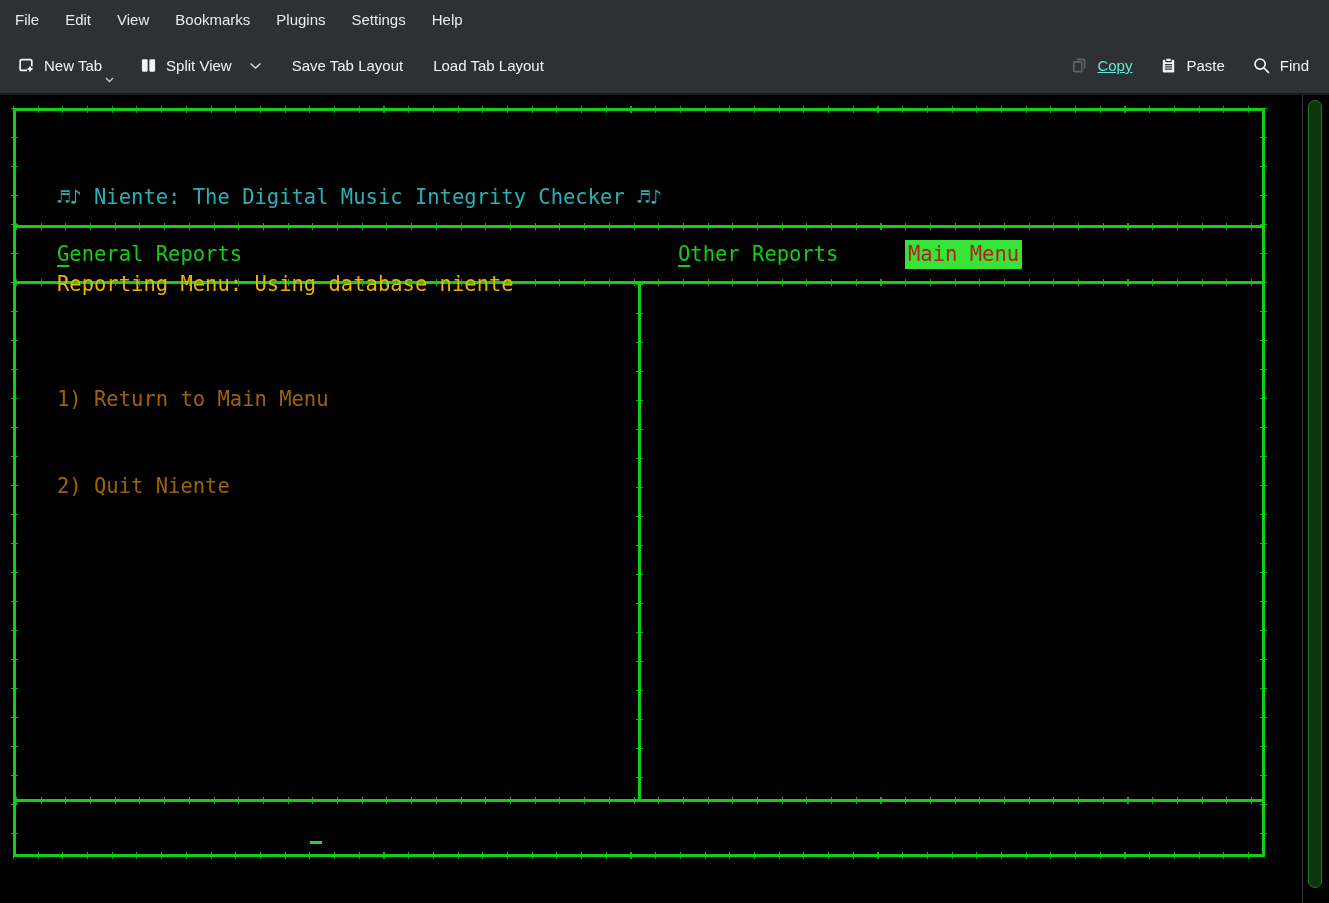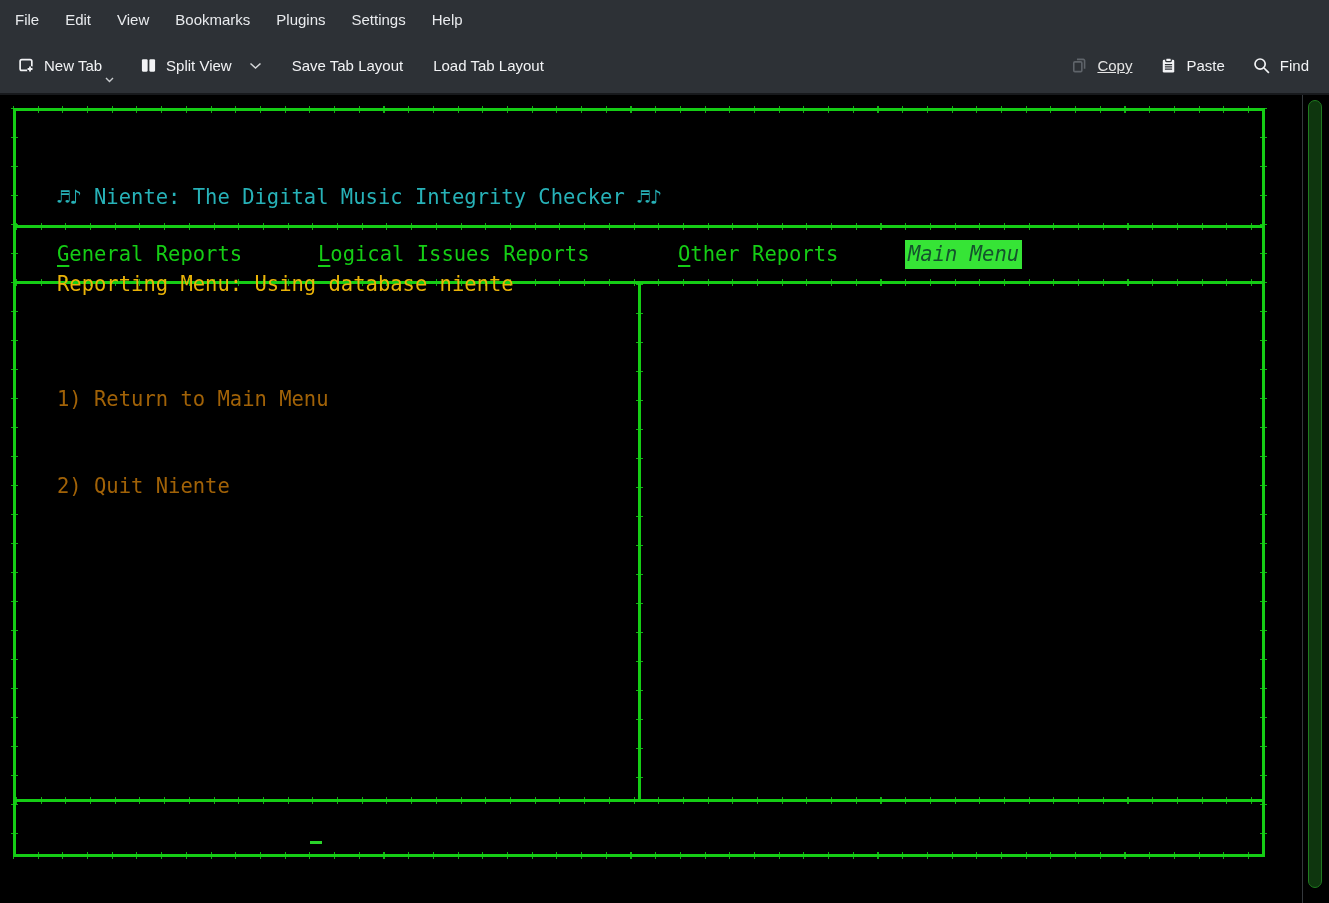--- a/index.html
+++ b/index.html
@@ -11,21 +11,21 @@
   #menubar { position:absolute; left:0; top:0; width:1329px; height:38px;
              background:#2d3136; display:flex; align-items:center; padding-left:2px; }
   .menu-item { color:#e9ebee; font-size:15px; padding:0 13px; height:38px;
                display:flex; align-items:center; cursor:default; }
   #toolbar { position:absolute; left:0; top:38px; width:1329px; height:55px;
              background:#2d3136; display:flex; align-items:center; }
   .tb-left { display:flex; align-items:center; gap:30px; margin-left:18px; }
   .tb-right { display:flex; align-items:center; gap:28px; margin-left:auto; margin-right:20px; }
   .tb-btn { display:flex; align-items:center; gap:9px; color:#f2f3f5; font-size:15px;
             position:relative; }
-  .tb-btn.disabled { color:#e5e5e5;text-decoration:underline; }
+  .tb-btn.disabled { color:#5eead4;text-decoration:underline; }
   .tb-btn svg { display:block; }
   .sub-chevron { position:absolute; right:-12px; bottom:-9px; }
   #toolbar-sep { position:absolute; left:0; top:93px; width:1329px; height:2px; background:#17191c; }
 
   
   #terminal { position:absolute; left:0; top:95px; width:1300px; height:808px; background:#000;
               font-family:"DejaVu Sans Mono", monospace; font-size:20.5px; line-height:29px; }
 
   #scrollbar { position:absolute; left:1300px; top:95px; width:29px; height:808px; background:#000; }
   #scrollbar .sep { position:absolute; left:2px; top:0; width:1px; height:808px; background:#34383c; }
@@ -42,21 +42,21 @@
      background-image:repeating-linear-gradient(180deg, rgba(21,205,21,.85) 0 1px, transparent 1px 29px); }
 
   .cyan   { color:#27b2b8; }
   .yellow { color:#eab308; }
   .white  { color:#a16207; }
 
   #tui-header { position:absolute; left:44px; top:17px; white-space:pre; }
   #tui-tabs { position:absolute; left:0; top:132px; width:100%; height:29px; }
   .tab { position:absolute; color:#15cd15; white-space:pre; }
   .tab .u { text-decoration:underline; text-underline-offset:4px; }
-  .tab.active { background:#36e436; color:#14532d; padding:0 3px;font-style:italic; }
+  .tab.active { background:#36e436; color:#b91c1c; padding:0 3px; }
 
   #menu-list { position:absolute; left:44px; top:219px; white-space:pre; }
   #prompt-row { position:absolute; left:44px; top:706px; white-space:pre; }
   #cursor { position:absolute; left:297px; top:733px; width:12px; height:3px; background:#2ad42a; }
 </style>
 </head>
 <body>
 
 <div id="app">
 
@@ -153,21 +153,20 @@
       <div class="hline" style="left:3px; top:691px; width:1246px;"></div>
       <div class="vline" style="left:625px; top:176px; height:515px;"></div>
 
       <div id="tui-header">
         <div class="cyan">♬♪ Niente: The Digital Music Integrity Checker ♬♪</div>
         <div class="yellow">Reporting Menu: Using database niente</div>
       </div>
 
       <div id="tui-tabs">
         <div class="tab" style="left:44px;"><span class="u">G</span><span>eneral Reports</span></div>
-        <div class="tab" style="left:305px;"><span class="u">L</span><span>ogical Issues Reports</span></div>
         <div class="tab" style="left:665px;"><span class="u">O</span><span>ther Reports</span></div>
         <div class="tab active" style="left:892px;"><span class="u"></span><span>Main Menu</span></div>
       </div>
 
       <div id="menu-list">
         <div class="white">1) Return to Main Menu</div>
         <div class="white">2) Quit Niente</div>
       </div>
 
       <div id="cursor"></div>

